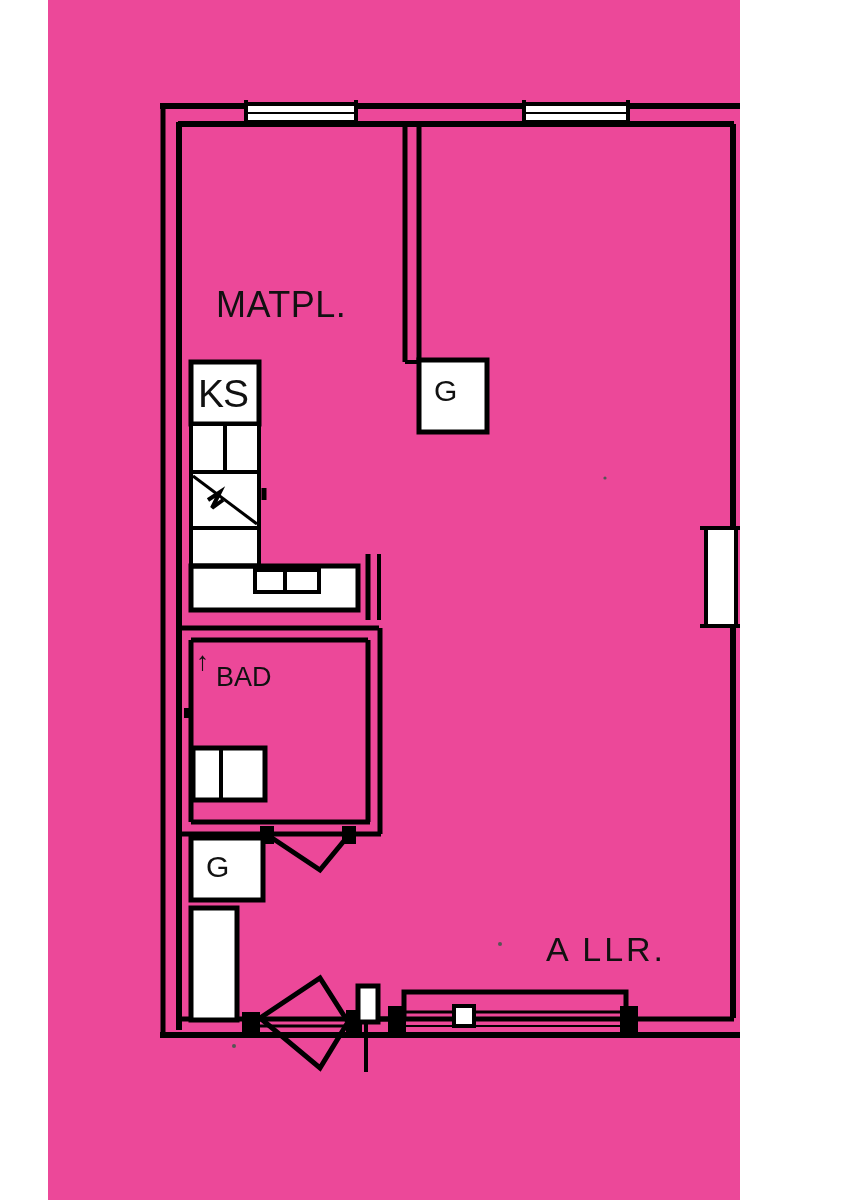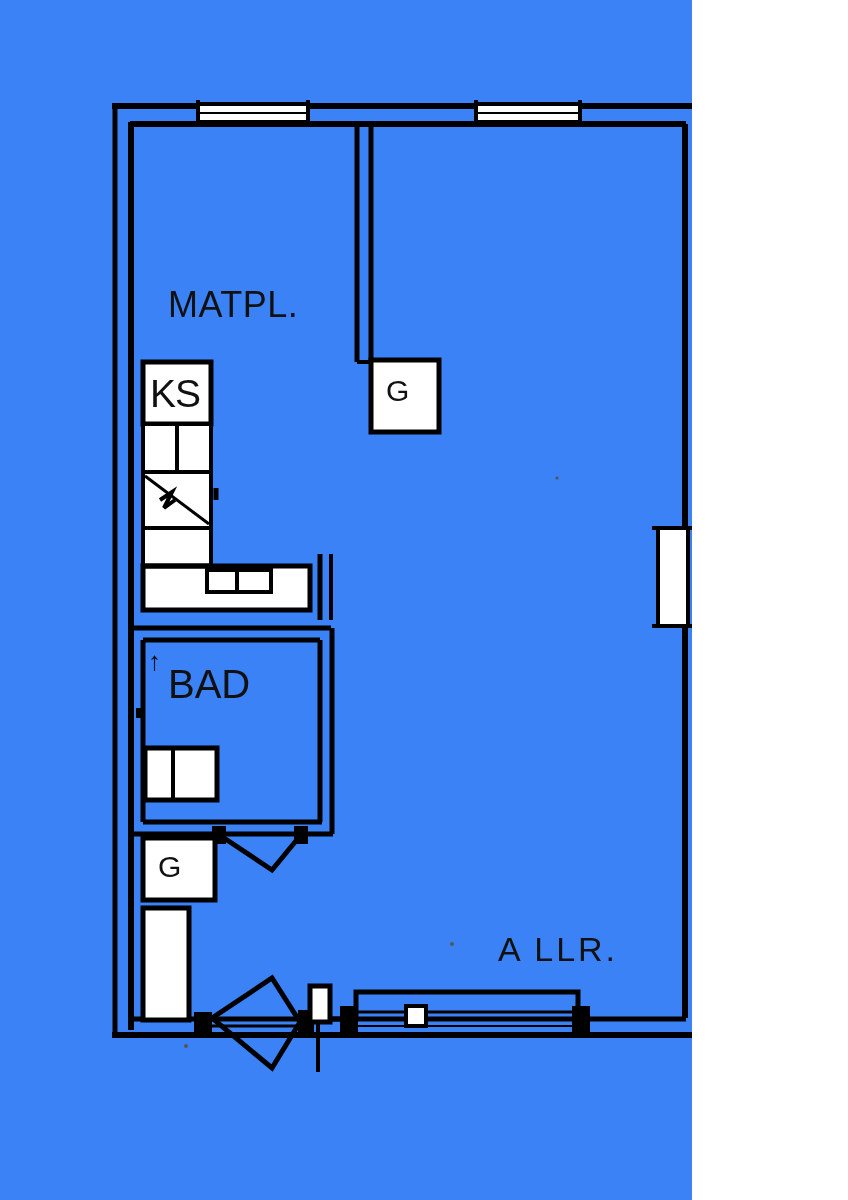--- a/index.html
+++ b/index.html
@@ -8,22 +8,23 @@
     padding: 0;
     background: #ffffff;
   }
   body {
     font-family: "Liberation Sans", sans-serif;
   }
   #plan-root {
     position: relative;
     width: 692px;
     height: 1200px;
-    background: #3b82f6;
+    background: #ec4899;
     overflow: hidden;
+    margin-left: 48px;
   }
   #plan-svg {
     position: absolute;
     left: 0;
     top: 0;
     width: 848px;
     height: 1200px;
     display: block;
   }
   .room-label {
@@ -43,21 +44,21 @@
   .lbl-allr {
     left: 498px;
     top: 930px;
     font-size: 34px;
     letter-spacing: 3px;
     text-align: center;
   }
   .lbl-bad {
     left: 168px;
     top: 662px;
-    font-size: 40px;
+    font-size: 27px;
     letter-spacing: 0px;
   }
   .lbl-ks {
     left: 150px;
     top: 372px;
     font-size: 39px;
     letter-spacing: -1px;
   }
   .lbl-g1 {
     left: 386px;

